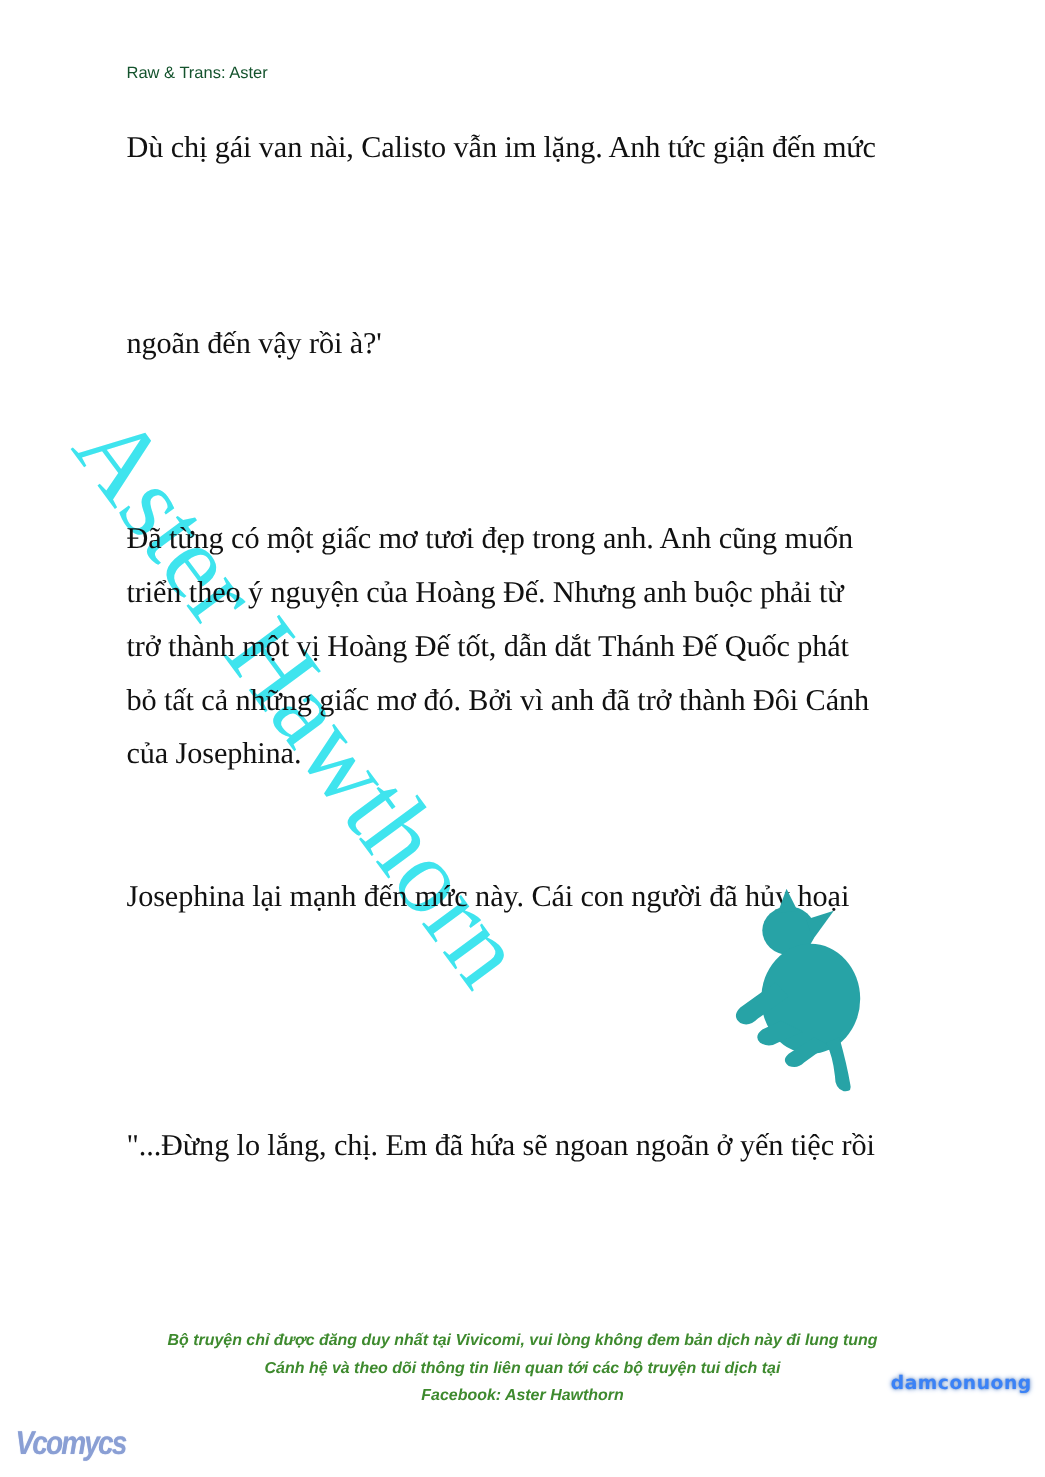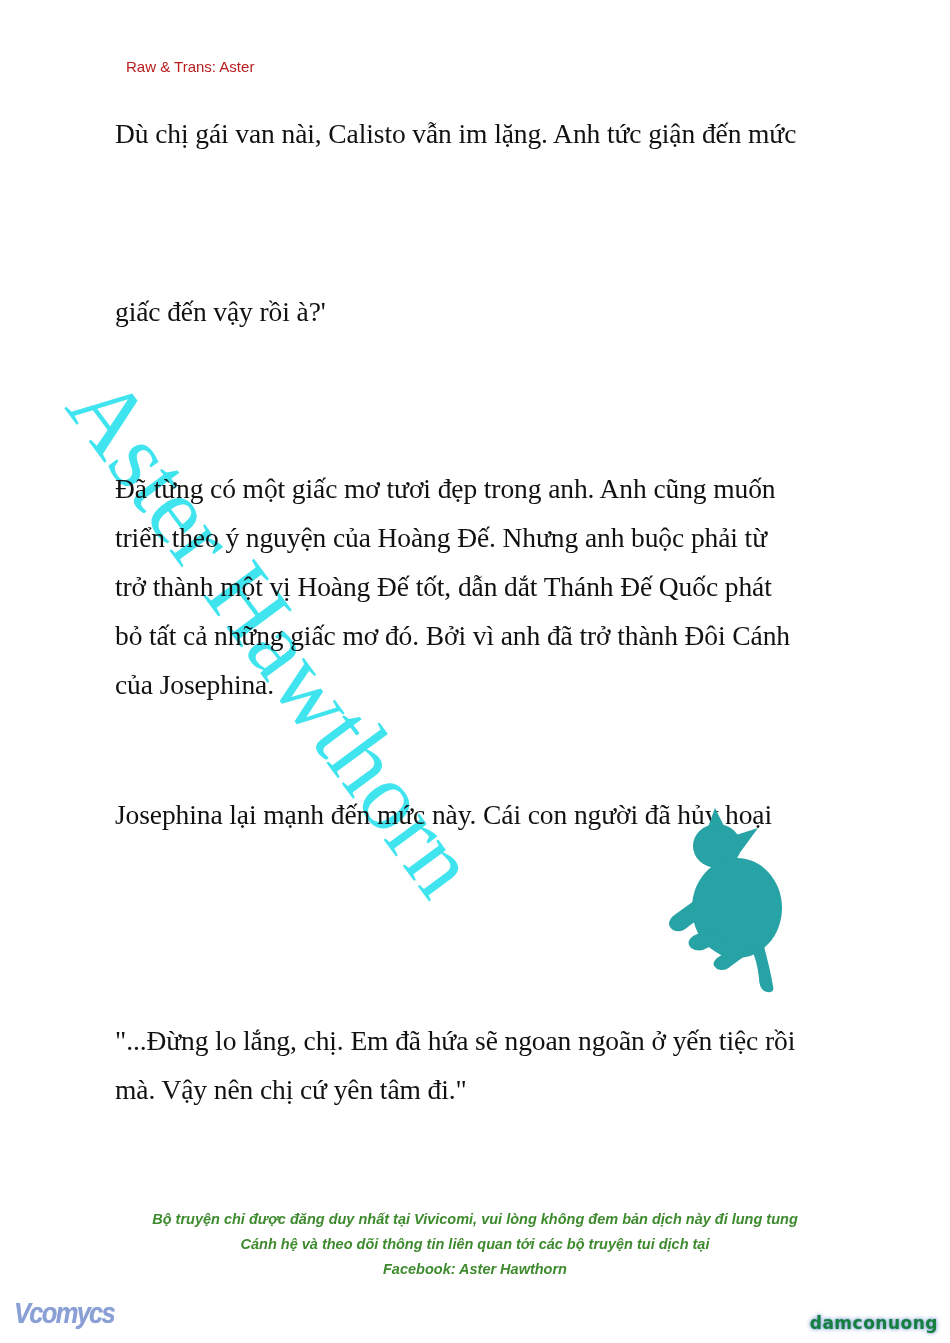--- a/index.html
+++ b/index.html
@@ -8,25 +8,25 @@
       background: #ffffff;
     }
     body {
       width: 950px;
       height: 1343px;
       position: relative;
       overflow: hidden;
     }
     .page-header {
       position: absolute;
-      left: 126px;
+      left: 115px;
       top: 58px;
       font-family: "Liberation Sans", sans-serif;
       font-size: 15px;
-      color: #b91c1c;
+      color: #14532d;
     }
     .body-text {
       position: absolute;
       left: 115px;
       width: 760px;
       font-family: "Liberation Serif", serif;
       font-size: 27.5px;
       line-height: 49px;
       color: #111111;
       letter-spacing: -0.1px;
@@ -83,56 +83,55 @@
       font-size: 30px;
       color: #8a9fd4;
       letter-spacing: -2px;
       transform: scaleX(0.85);
       transform-origin: 0 0;
       text-shadow: 0 0 1px #b9c6ea;
     }
     .logo-dam {
       position: absolute;
       right: 12px;
-      top: 1313px;
+      top: 1248px;
       font-family: "DejaVu Sans", sans-serif;
       font-size: 17px;
-      color: #15803d;
+      color: #3b82f6;
       letter-spacing: 0.5px;
       text-shadow: 0 0 2px #7b9ac9, 0 0 4px #9db6de, 0 0 6px #c5d5ee;
       font-weight: bold;
     }
   </style>
 </head>
 <body>
 
 <div class="page-header">Raw &amp; Trans: Aster</div>
 
 <div class="watermark">Aster Hawthorn</div>
 
 <div class="body-text">
   <div class="para" style="top:109px">
     <span class="line">Dù chị gái van nài, Calisto vẫn im lặng. Anh tức giận đến mức</span>
   </div>
   <div class="para" style="top:287px">
-    <span class="line">giấc đến vậy rồi à?'</span>
+    <span class="line">ngoãn đến vậy rồi à?'</span>
   </div>
   <div class="para" style="top:464px">
     <span class="line">Đã từng có một giấc mơ tươi đẹp trong anh. Anh cũng muốn</span>
     <span class="line">triển theo ý nguyện của Hoàng Đế. Nhưng anh buộc phải từ</span>
     <span class="line">trở thành một vị Hoàng Đế tốt, dẫn dắt Thánh Đế Quốc phát</span>
     <span class="line">bỏ tất cả những giấc mơ đó. Bởi vì anh đã trở thành Đôi Cánh</span>
     <span class="line">của Josephina.</span>
   </div>
   <div class="para" style="top:790px">
     <span class="line">Josephina lại mạnh đến mức này. Cái con người đã hủy hoại</span>
   </div>
   <div class="para" style="top:1016px">
     <span class="line">"...Đừng lo lắng, chị. Em đã hứa sẽ ngoan ngoãn ở yến tiệc rồi</span>
-    <span class="line">mà. Vậy nên chị cứ yên tâm đi."</span>
   </div>
 </div>
 
 <div class="cat">
   <svg width="140" height="185" viewBox="0 0 140 185">
     <g fill="#27a3a6">
 
       <ellipse cx="62" cy="38" rx="24" ry="22"></ellipse>
 
       <polygon points="52,22 60,0 70,20"></polygon>

